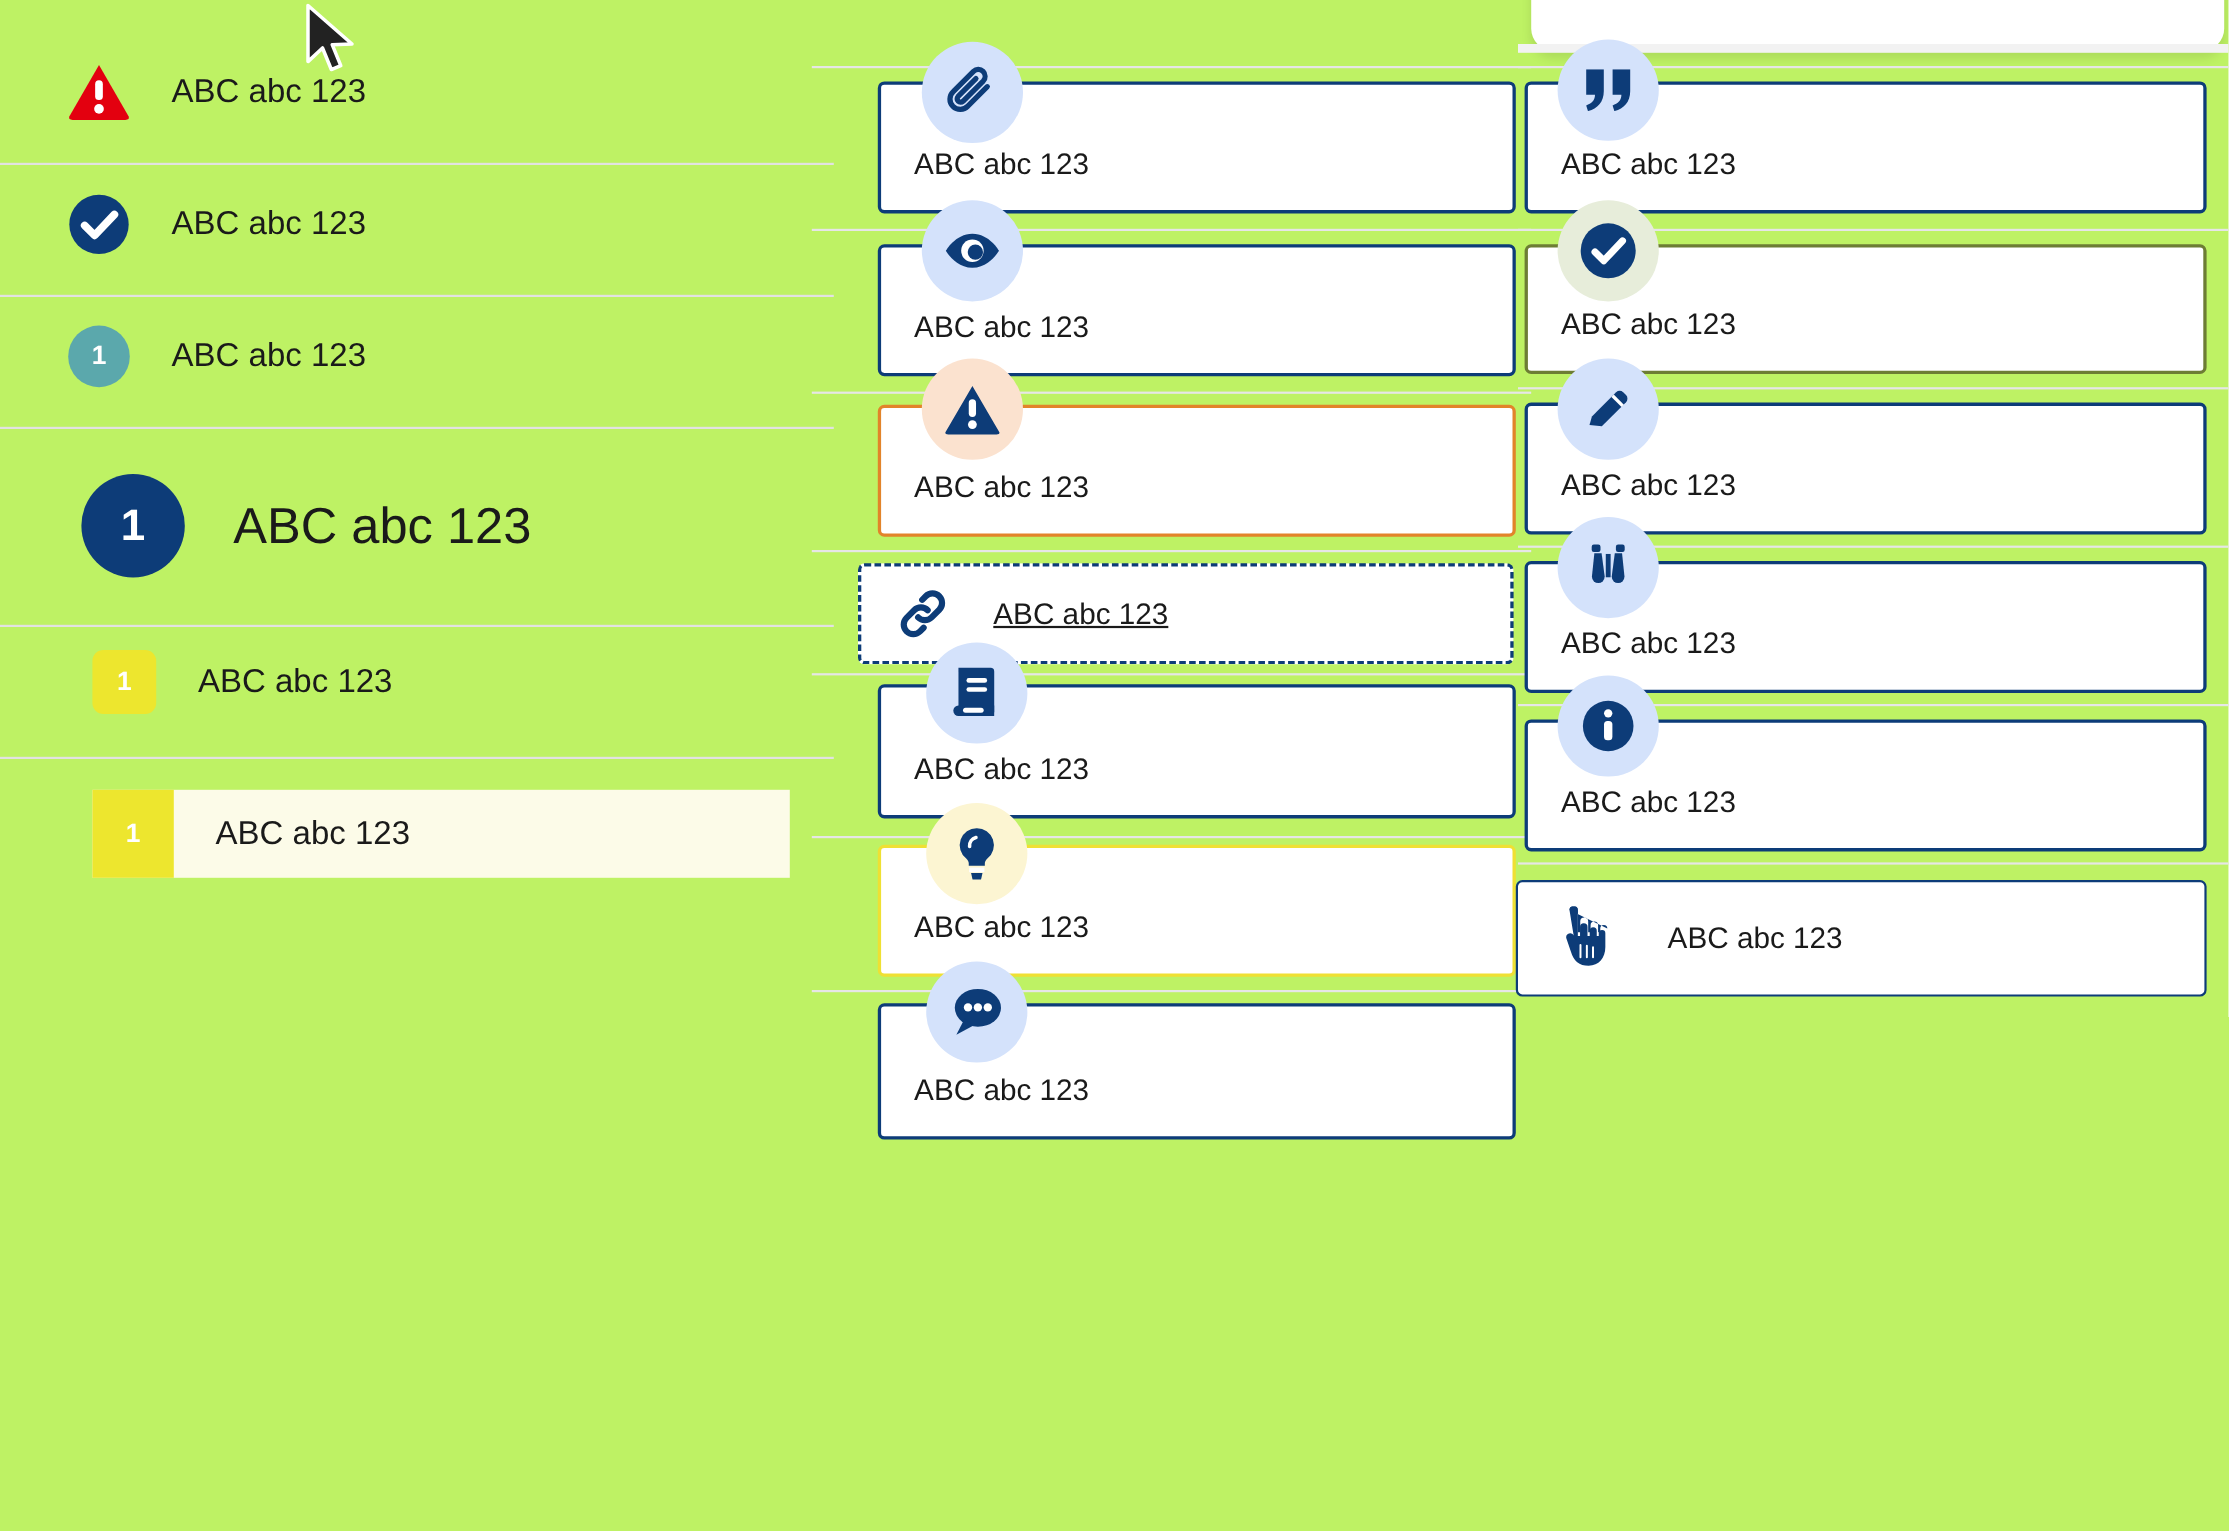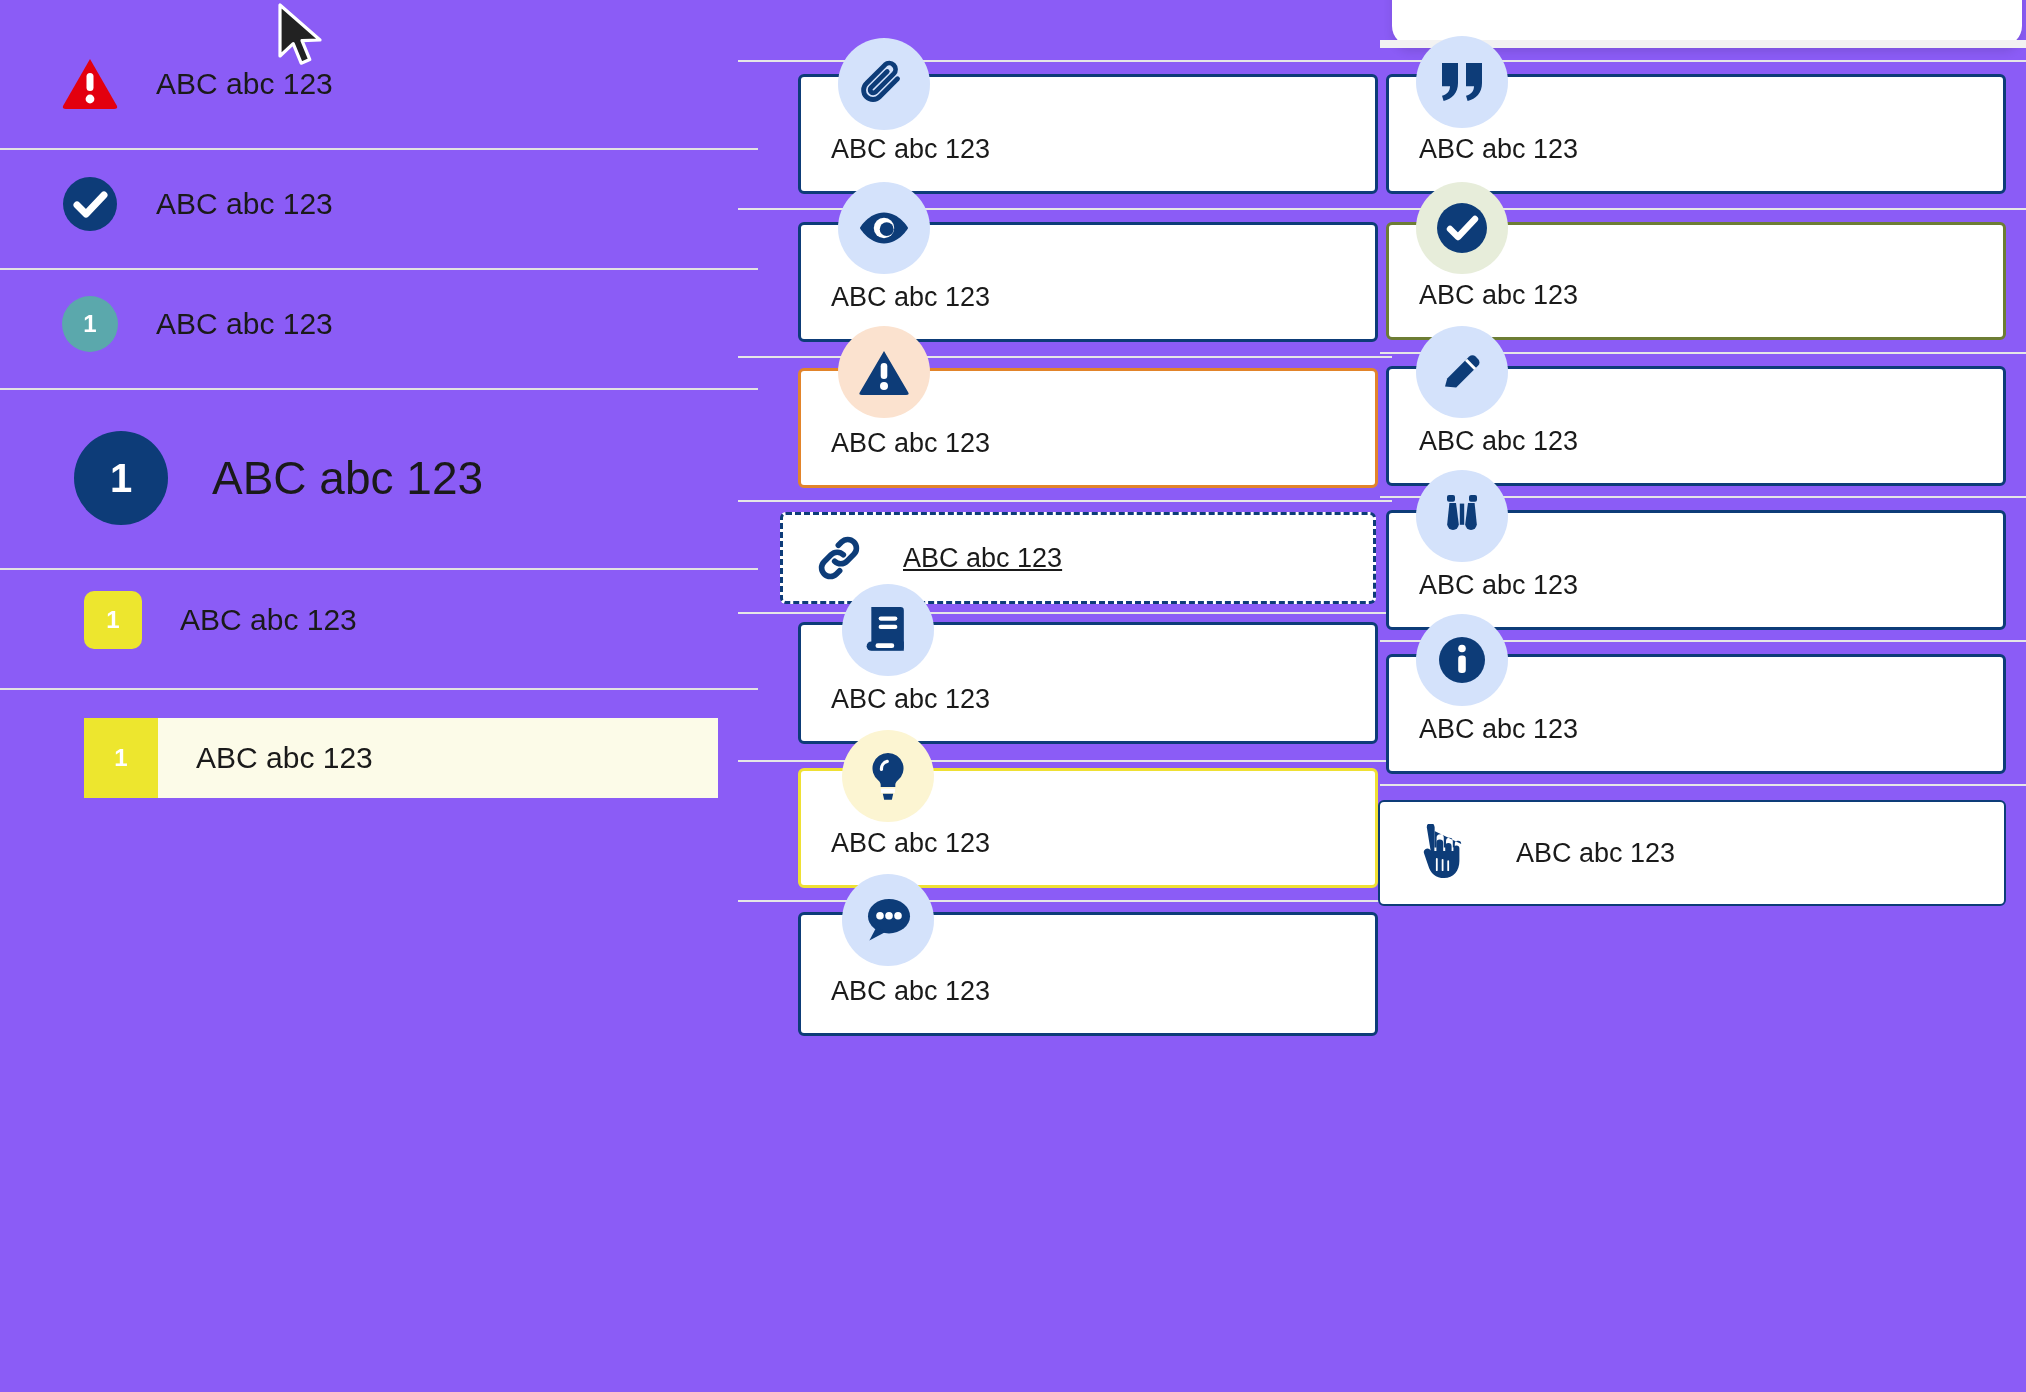--- a/index.html
+++ b/index.html
@@ -9,21 +9,21 @@
     width: 2026px; height: 1392px;
     background: #ffffff;
     font-family: "Liberation Sans", "DejaVu Sans", sans-serif;
     overflow: hidden;
   }
 
   #stage {
     position: relative;
     width: 2026px;
     height: 1392px;
-    background: #8b5cf6;
+    background: #bef264;
   }
 
   
   .ghost-panel {
     position: absolute;
     left: 1392px; top: -64px;
     width: 630px; height: 110px;
     background: #ffffff;
     border-radius: 20px;
     box-shadow: 0 6px 10px rgba(0,0,0,0.10);

